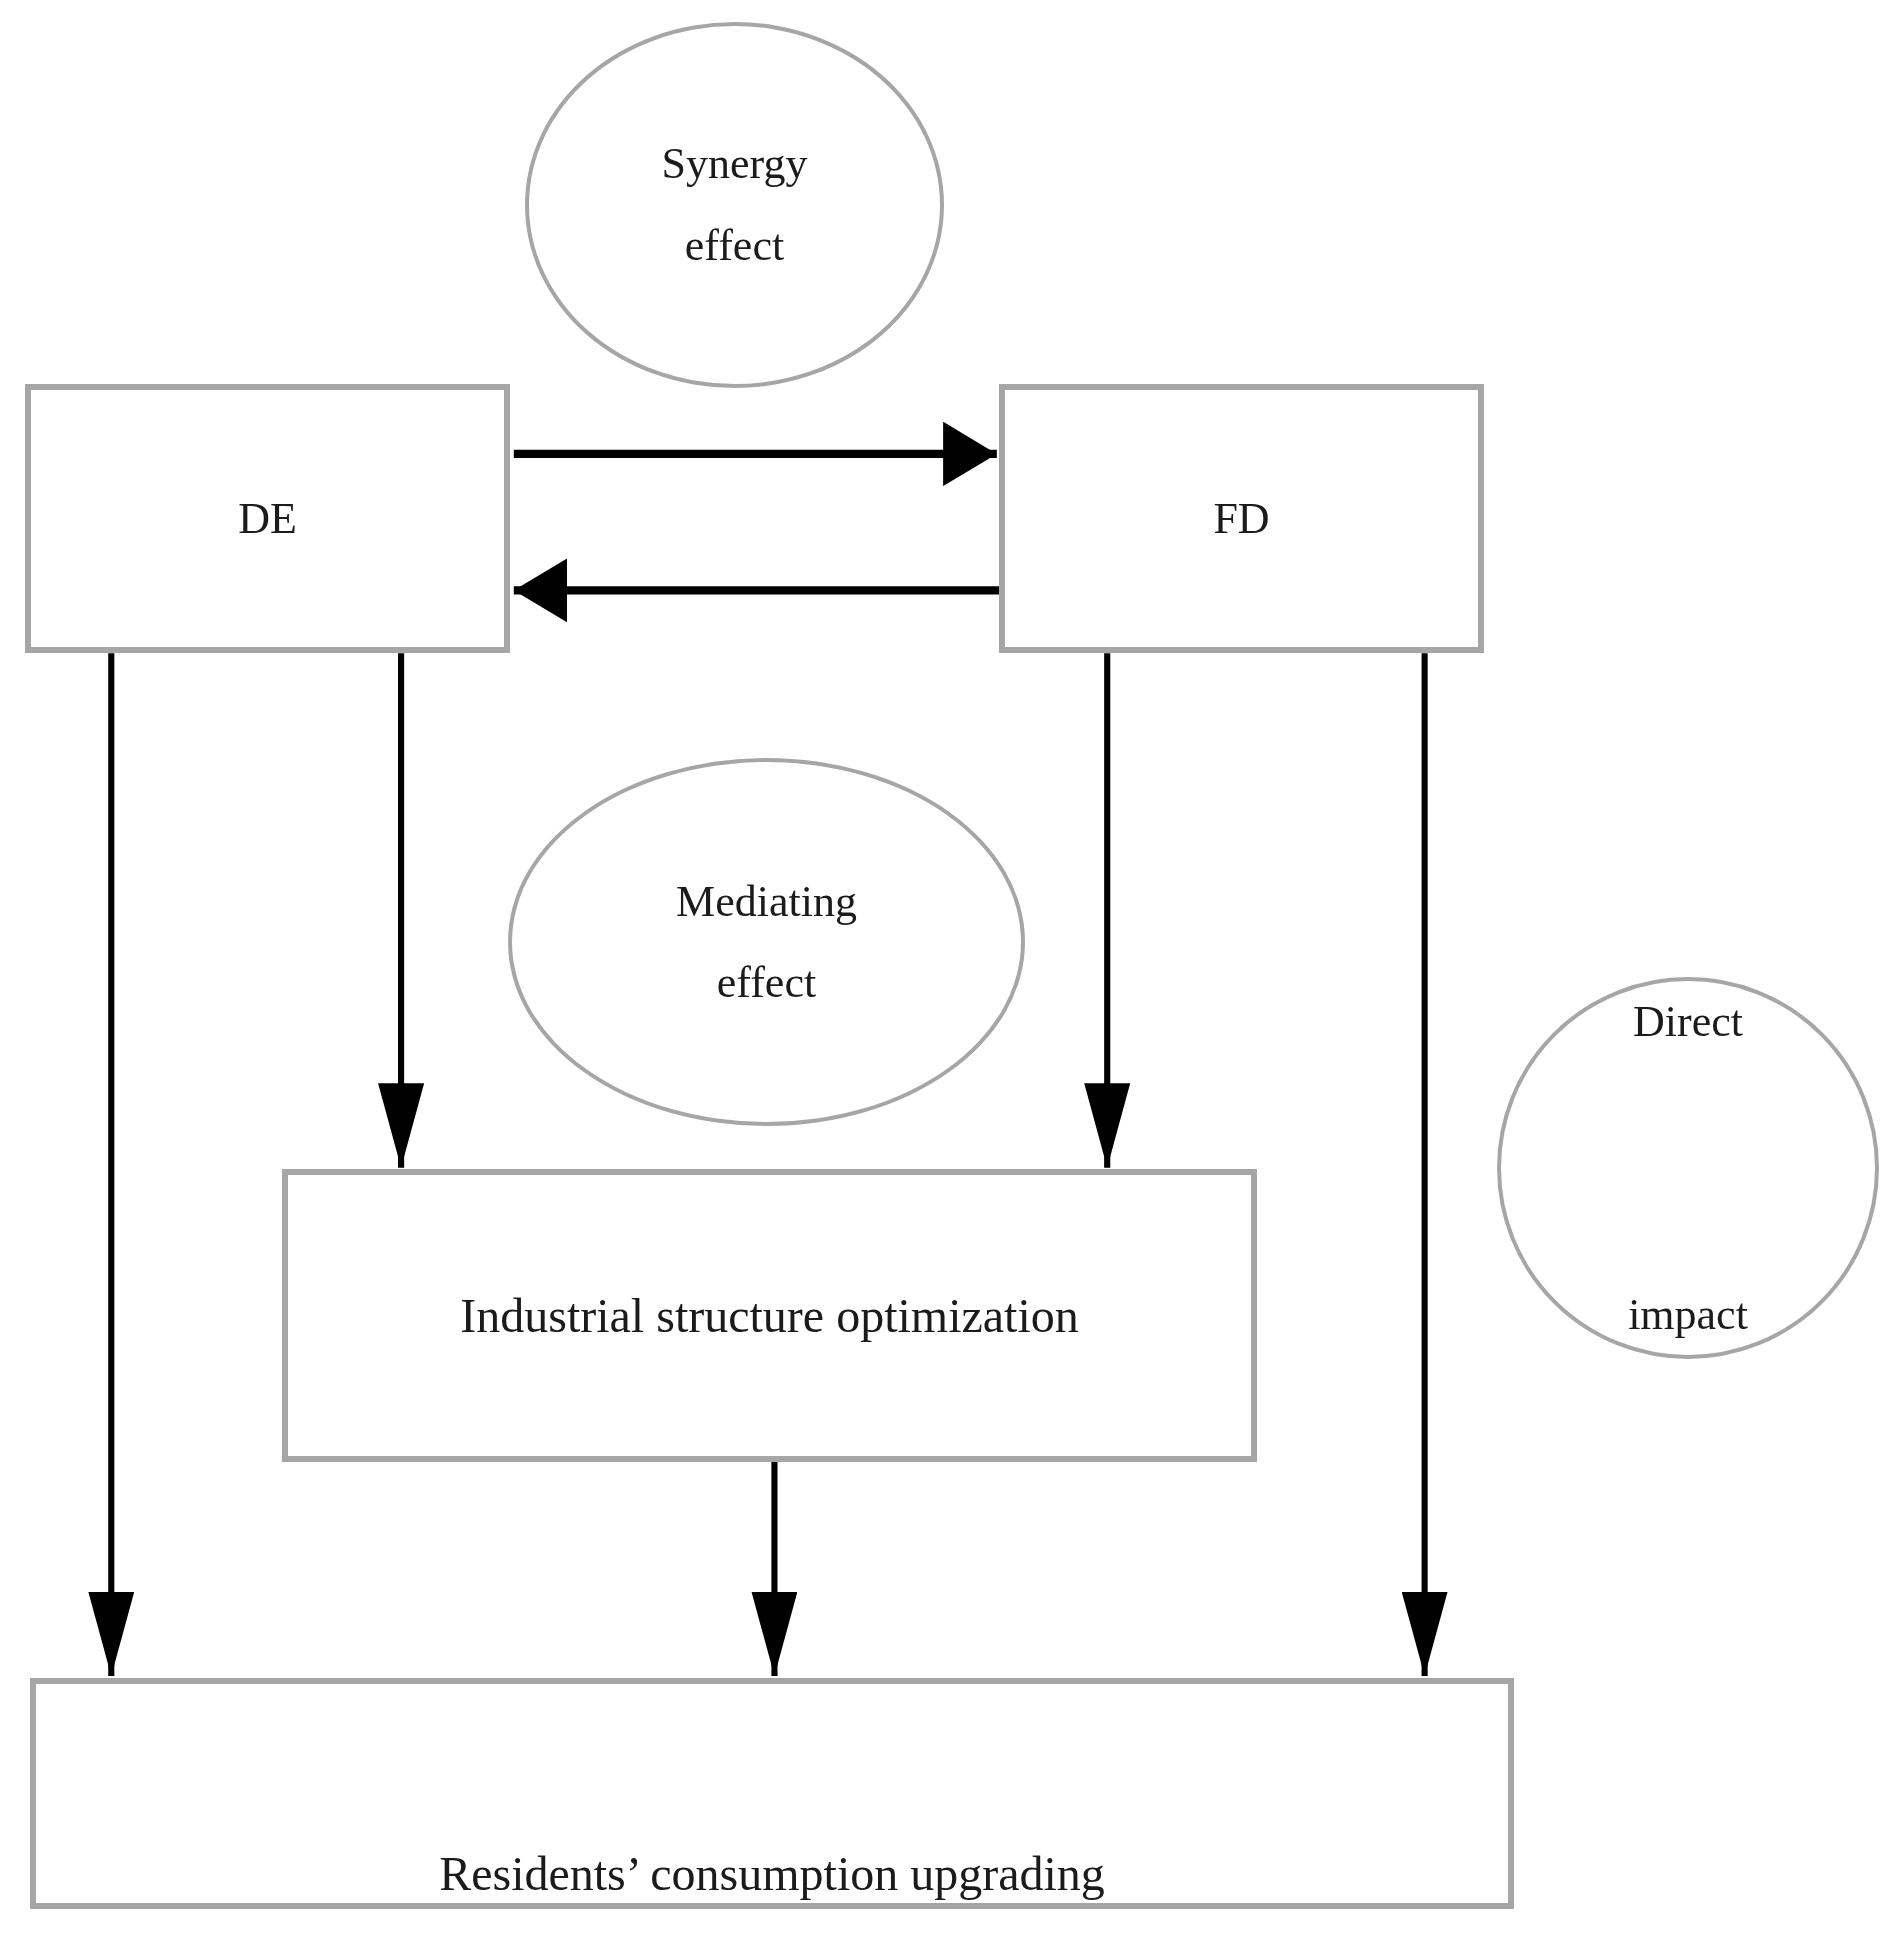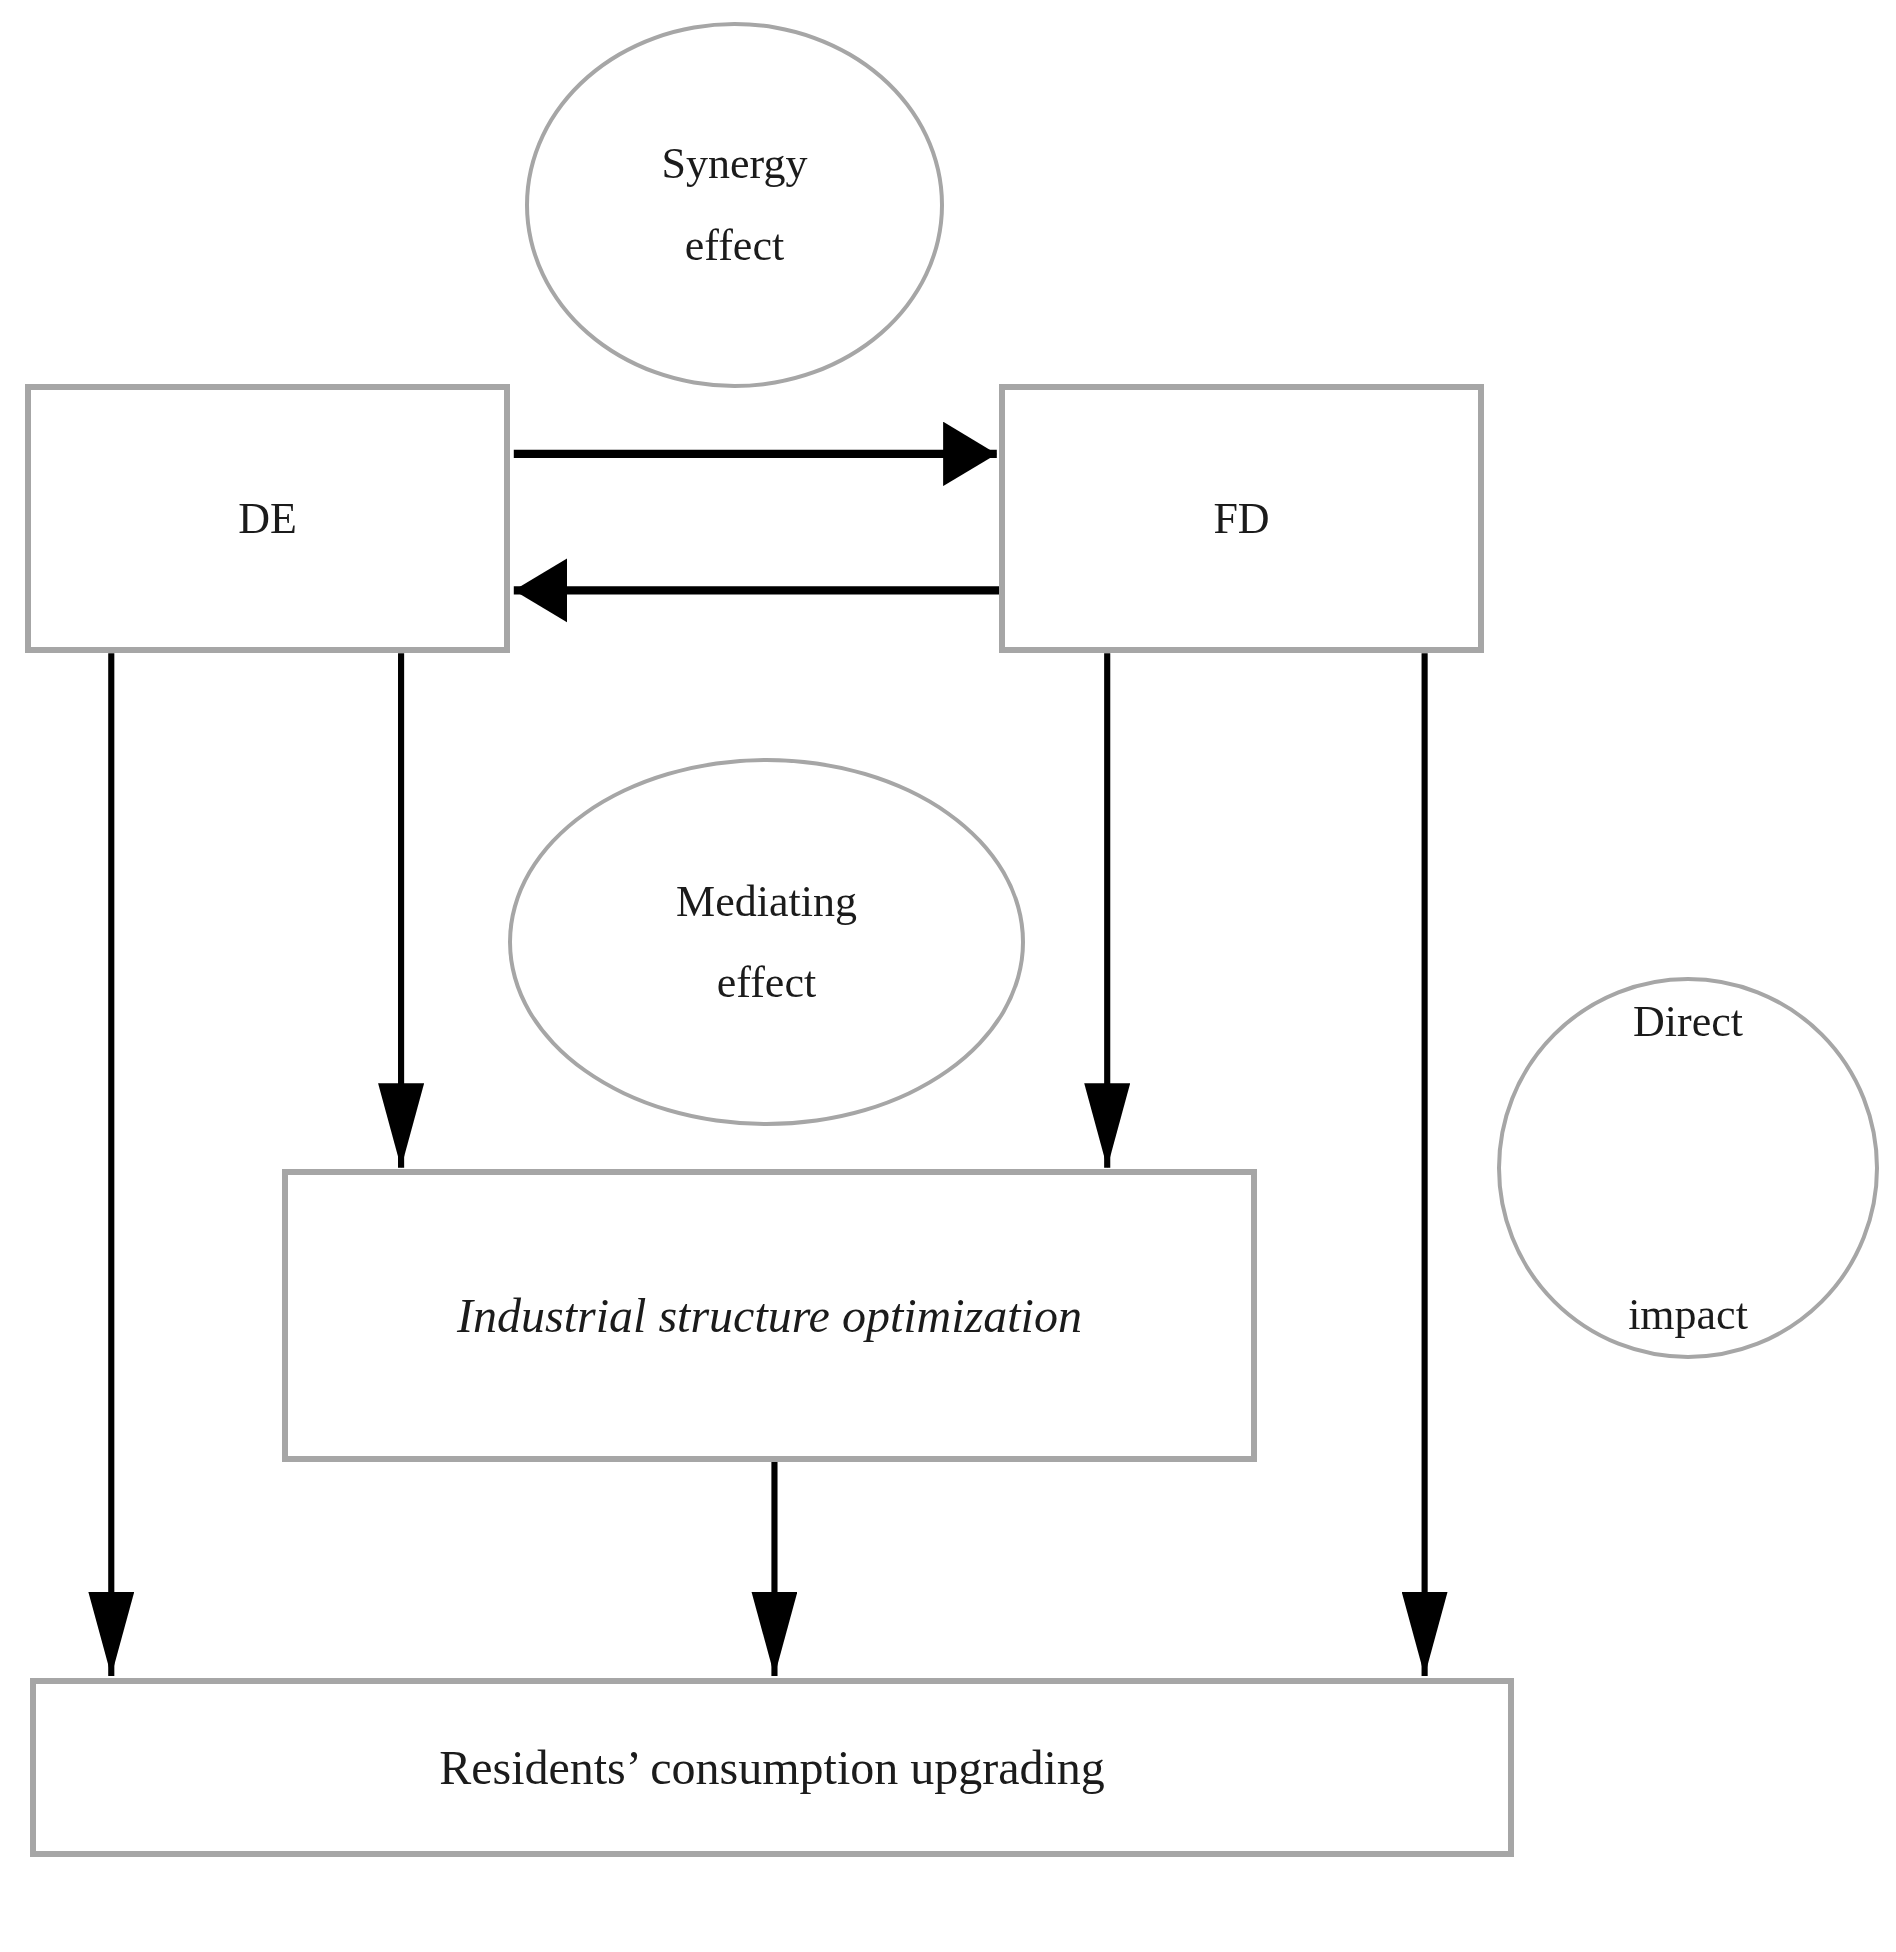--- a/index.html
+++ b/index.html
@@ -35,23 +35,23 @@
     line-height:1.85;
     white-space:nowrap;
     color:var(--text);
   }
   .label-lg{font-size:48px;line-height:1.2;}
   
   #node-synergy   {left:525px;  top:21.5px;   width:419px;  height:366px;}
   #node-de        {left:25px;   top:384px;  width:485px;  height:269px;}
   #node-fd        {left:999px; top:384px;  width:485px;  height:269px;}
   #node-mediating {left:508px;  top:758px;  width:517px;  height:368px;}
-  #node-industrial{left:282px;  top:1169px; width:975px; height:293px;font-style:italic;}
+  #node-industrial{left:282px;  top:1169px; width:975px; height:293px;}
   #node-direct    {left:1497px; top:977px; width:382px;  height:382px;justify-content:space-between;}
-  #node-residents {left:30px;   top:1678px; width:1484px; height:179px;}
+  #node-residents {left:30px;   top:1678px; width:1484px; height:231px;justify-content:flex-end;}
   #connector-layer{
     position:absolute;left:0;top:0;width:1897px;height:1952px;
     pointer-events:none;
   }
   #connector-layer line{stroke:var(--connector);}
   #connector-layer .head{fill:var(--connector);}
   .h-line{stroke-width:11px;}
   .v-line{stroke-width:8px;}
 </style>
 </head>

